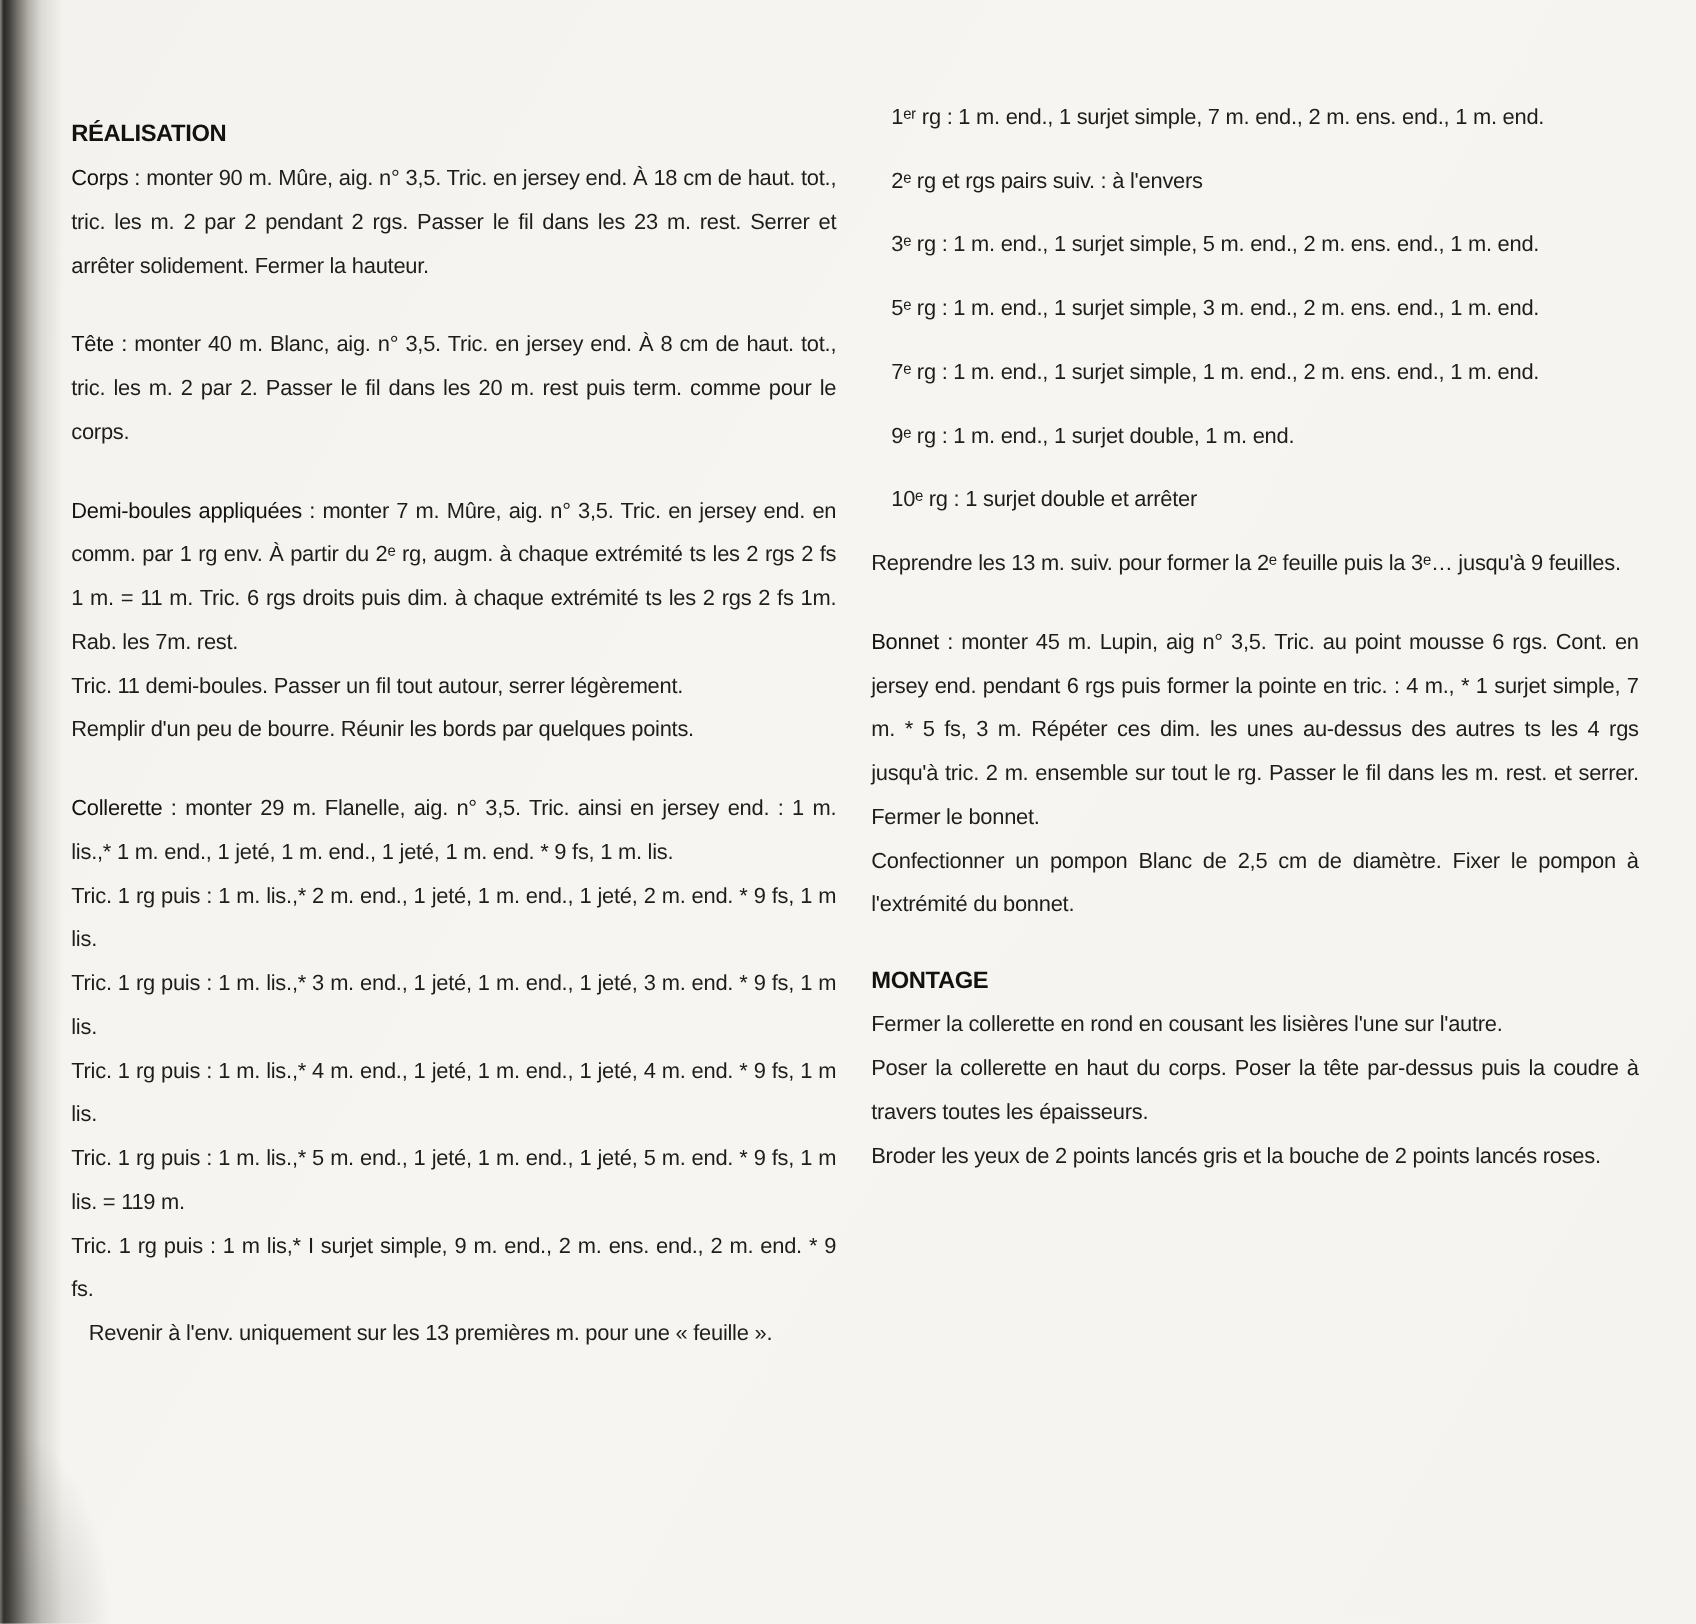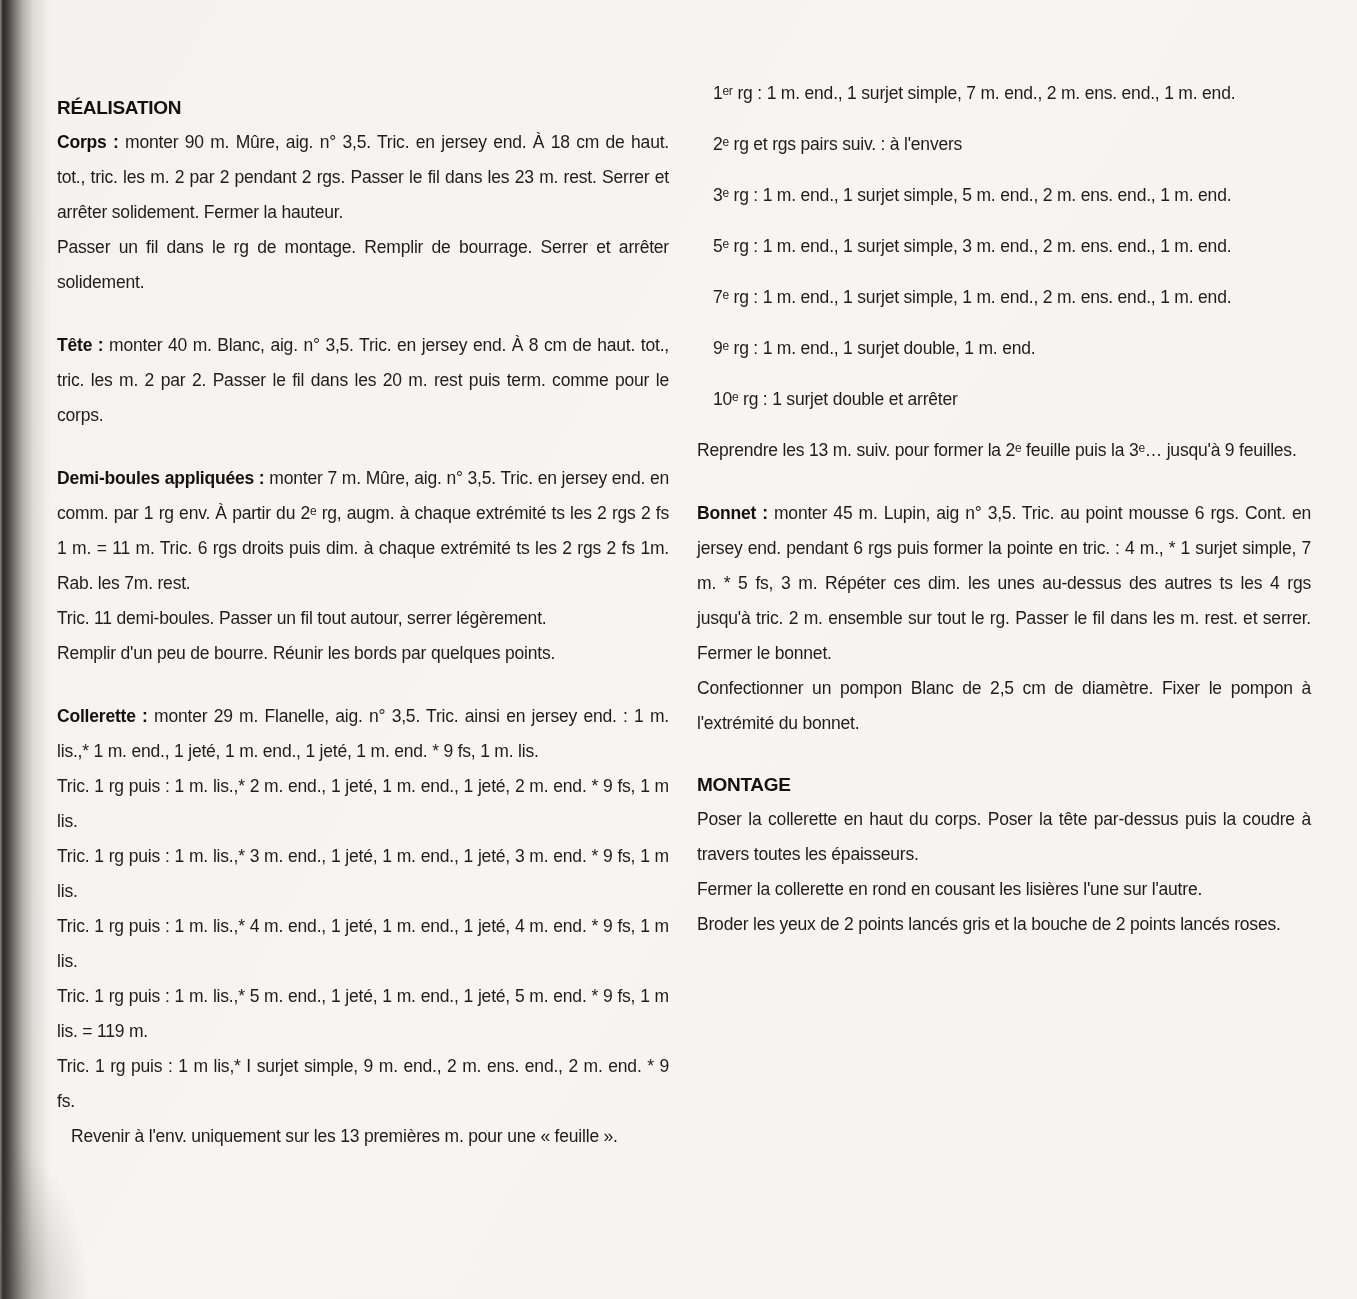--- a/index.html
+++ b/index.html
@@ -48,39 +48,36 @@
     font-size: 19px;
     font-weight: bold;
     letter-spacing: -0.3px;
     line-height: 35px;
     color: #14120f;
   }
   .para { margin: 0; text-align: justify; }
   .row  { margin: 16px; white-space: nowrap; }
   .gap    { margin-top: 28px; }
   .gap-sm { margin-top: 26px; }
-  .lead { font-weight: bold; color: #14120f; margin-top: 23px; }
+  .lead { font-weight: normal; color: #14120f; margin-top: 23px; }
   .indent { text-indent: 14px; }
 </style>
 </head>
 <body>
 
 <div class="page">
   <div class="gutter"></div>
   <div class="corner-smudge"></div>
 
   <div class="col col-left">
     <h2 class="heading">RÉALISATION</h2>
 
     <p class="para">
       <b class="lead">Corps :</b>
       <span>monter 90 m. Mûre, aig. n° 3,5. Tric. en jersey end. À 18 cm de haut. tot., tric. les m. 2 par 2 pendant 2 rgs. Passer le fil dans les 23 m. rest. Serrer et arrêter solidement. Fermer la hauteur.</span>
-    </p>
-    <p class="para">
-      <span>Passer un fil dans le rg de montage. Remplir de bourrage. Serrer et arrêter solidement.</span>
     </p>
 
     <p class="para gap">
       <b class="lead">Tête :</b>
       <span>monter 40 m. Blanc, aig. n° 3,5. Tric. en jersey end. À 8 cm de haut. tot., tric. les m. 2 par 2. Passer le fil dans les 20 m. rest puis term. comme pour le corps.</span>
     </p>
 
     <p class="para gap">
       <b class="lead">Demi-boules appliquées :</b>
       <span>monter 7 m. Mûre, aig. n° 3,5. Tric. en jersey end. en comm. par 1 rg env. À partir du 2ᵉ rg, augm. à chaque extrémité ts les 2 rgs 2 fs 1 m. = 11 m. Tric. 6 rgs droits puis dim. à chaque extrémité ts les 2 rgs 2 fs 1m. Rab. les 7m. rest.</span>
@@ -126,17 +123,17 @@
     <p class="row">10ᵉ rg : 1 surjet double et arrêter</p>
     <p class="para">Reprendre les 13 m. suiv. pour former la 2ᵉ feuille puis la 3ᵉ… jusqu'à 9 feuilles.</p>
 
     <p class="para gap">
       <b class="lead">Bonnet :</b>
       <span>monter 45 m. Lupin, aig n° 3,5. Tric. au point mousse 6 rgs. Cont. en jersey end. pendant 6 rgs puis former la pointe en tric. : 4 m., * 1 surjet simple, 7 m. * 5 fs, 3 m. Répéter ces dim. les unes au-dessus des autres ts les 4 rgs jusqu'à tric. 2 m. ensemble sur tout le rg. Passer le fil dans les m. rest. et serrer. Fermer le bonnet.</span>
     </p>
     <p class="para">Confectionner un pompon Blanc de 2,5 cm de diamètre. Fixer le pompon à l'extrémité du bonnet.</p>
 
     <h2 class="heading gap-sm">MONTAGE</h2>
+    <p class="para">Fermer la collerette en rond en cousant les lisières l'une sur l'autre.</p>
     <p class="para">Poser la collerette en haut du corps. Poser la tête par-dessus puis la coudre à travers toutes les épaisseurs.</p>
-    <p class="para">Fermer la collerette en rond en cousant les lisières l'une sur l'autre.</p>
     <p class="para">Broder les yeux de 2 points lancés gris et la bouche de 2 points lancés roses.</p>
   </div>
 </div>
 
 </body></html>

